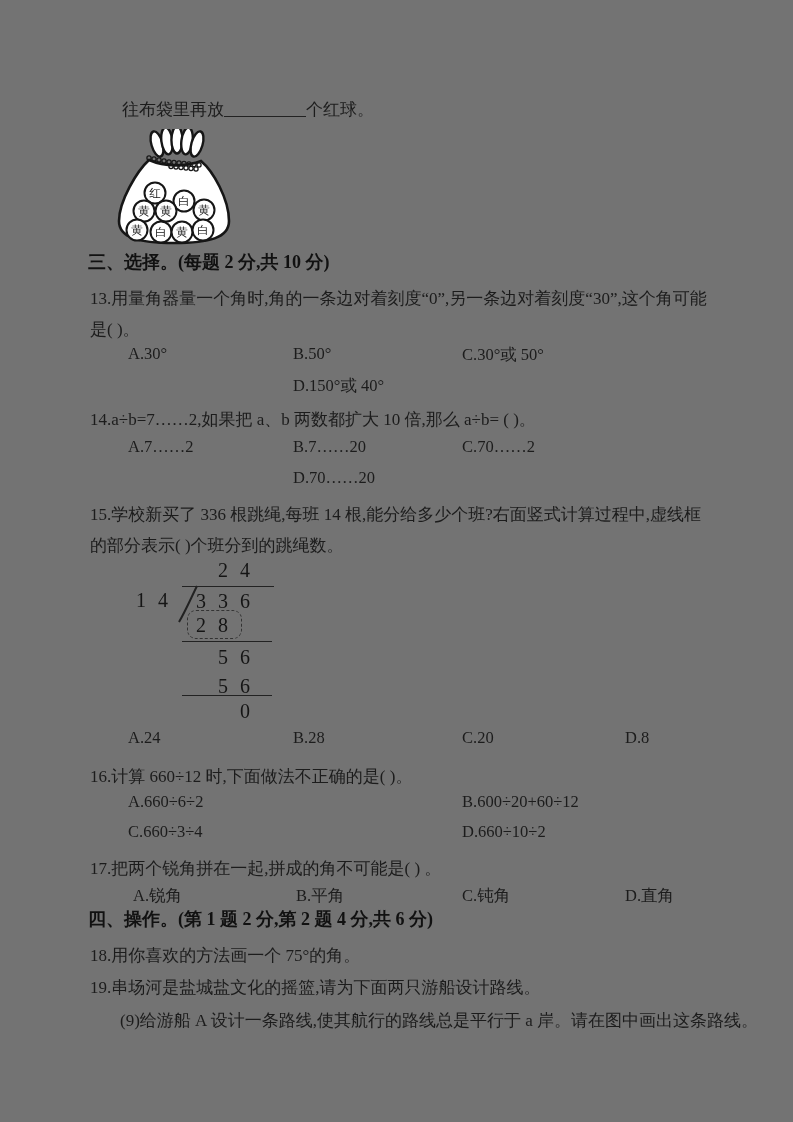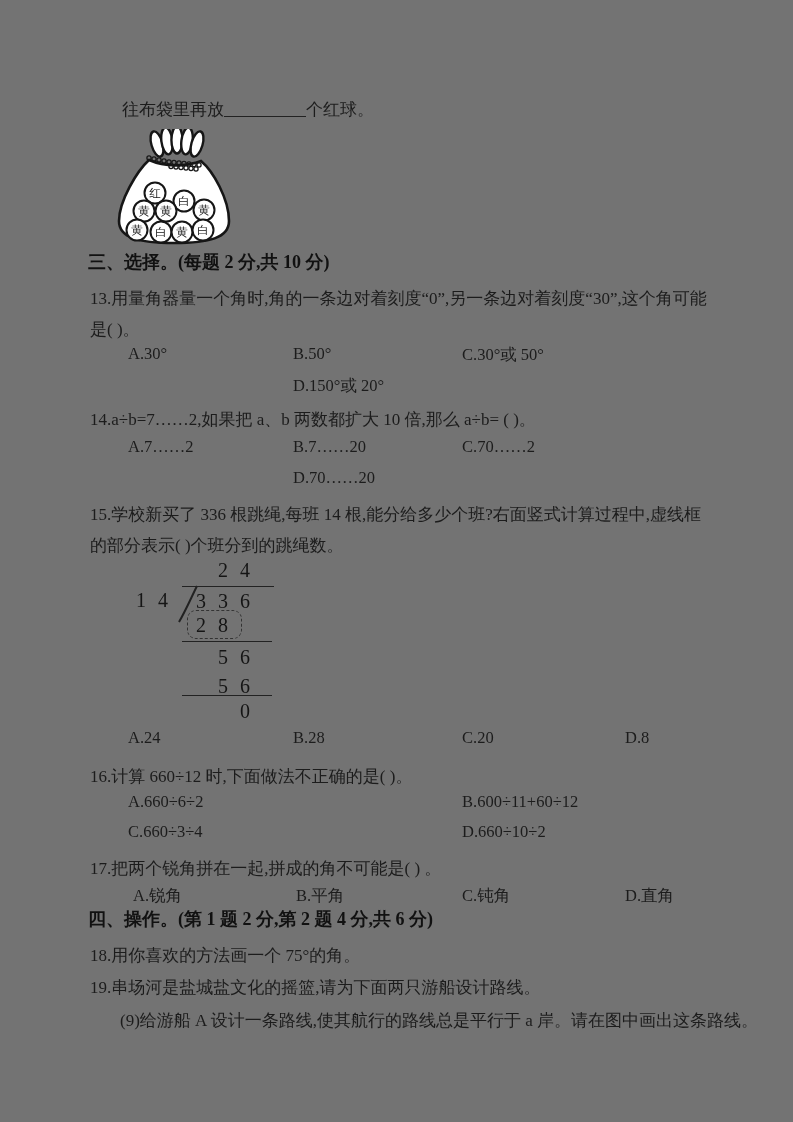--- a/index.html
+++ b/index.html
@@ -98,21 +98,21 @@
       <text x="96" y="105">白</text>
     </g>
   </svg>
 
   <div class="abs heading" style="left:88px; top:250px;">三、选择。(每题 2 分,共 10 分)</div>
 
   <div class="abs qtext" style="left:90px; top:283px;">13.用量角器量一个角时,角的一条边对着刻度“0”,另一条边对着刻度“30”,这个角可能是(      )。</div>
   <span class="opt" style="left:128px; top:344px;">A.30°</span>
   <span class="opt" style="left:293px; top:344px;">B.50°</span>
   <span class="opt" style="left:462px; top:344px;">C.30°或 50°</span>
-  <span class="opt" style="left:293px; top:375px;">D.150°或 20°</span>
+  <span class="opt" style="left:293px; top:375px;">D.150°或 40°</span>
 
   <div class="abs qtext oneline" style="left:90px; top:404px;">14.a÷b=7……2,如果把 a、b 两数都扩大 10 倍,那么 a÷b= (      )。</div>
   <span class="opt" style="left:128px; top:437px;">A.7……2</span>
   <span class="opt" style="left:293px; top:437px;">B.7……20</span>
   <span class="opt" style="left:462px; top:437px;">C.70……2</span>
   <span class="opt" style="left:293px; top:468px;">D.70……20</span>
 
   <div class="abs qtext" style="left:90px; top:499px;">15.学校新买了 336 根跳绳,每班 14 根,能分给多少个班?右面竖式计算过程中,虚线框的部分表示(      )个班分到的跳绳数。</div>
 
   <div class="abs division" style="left:128px; top:558px;">
@@ -132,21 +132,21 @@
     <span class="num" style="left:112px; top:141px;">0</span>
   </div>
 
   <span class="opt" style="left:128px; top:728px;">A.24</span>
   <span class="opt" style="left:293px; top:728px;">B.28</span>
   <span class="opt" style="left:462px; top:728px;">C.20</span>
   <span class="opt" style="left:625px; top:728px;">D.8</span>
 
   <div class="abs qtext oneline" style="left:90px; top:761px;">16.计算 660÷12 时,下面做法不正确的是(      )。</div>
   <span class="opt" style="left:128px; top:792px;">A.660÷6÷2</span>
-  <span class="opt" style="left:462px; top:792px;">B.600÷11+60÷12</span>
+  <span class="opt" style="left:462px; top:792px;">B.600÷20+60÷12</span>
   <span class="opt" style="left:128px; top:822px;">C.660÷3÷4</span>
   <span class="opt" style="left:462px; top:822px;">D.660÷10÷2</span>
 
   <div class="abs qtext oneline" style="left:90px; top:853px;">17.把两个锐角拼在一起,拼成的角不可能是(      ) 。</div>
   <span class="opt" style="left:133px; top:885px;">A.锐角</span>
   <span class="opt" style="left:296px; top:885px;">B.平角</span>
   <span class="opt" style="left:462px; top:885px;">C.钝角</span>
   <span class="opt" style="left:625px; top:885px;">D.直角</span>
 
   <div class="abs heading" style="left:88px; top:907px;">四、操作。(第 1 题 2 分,第 2 题 4 分,共 6 分)</div>

